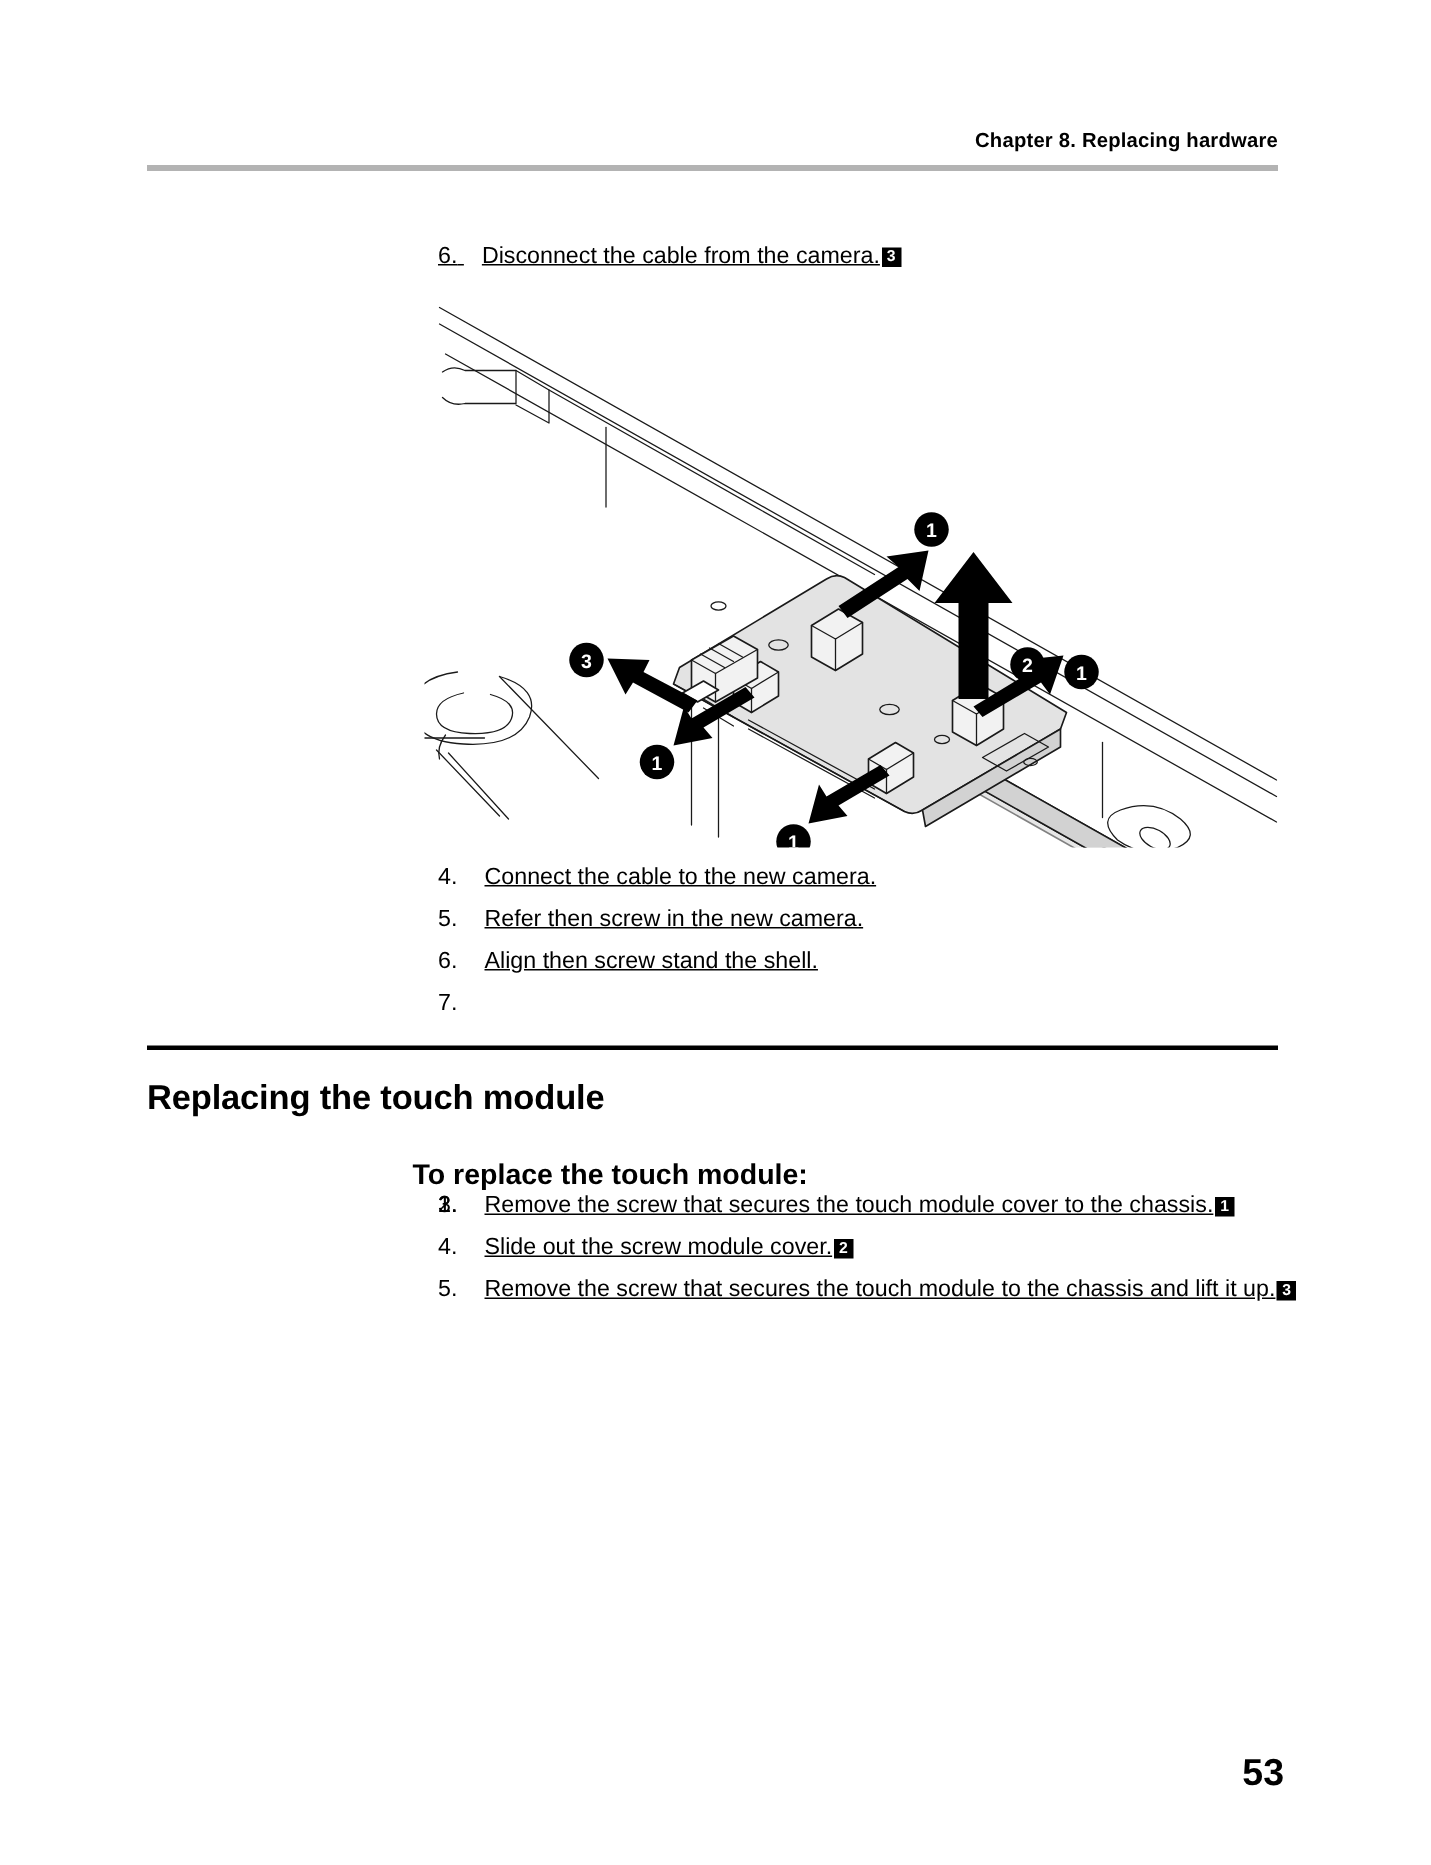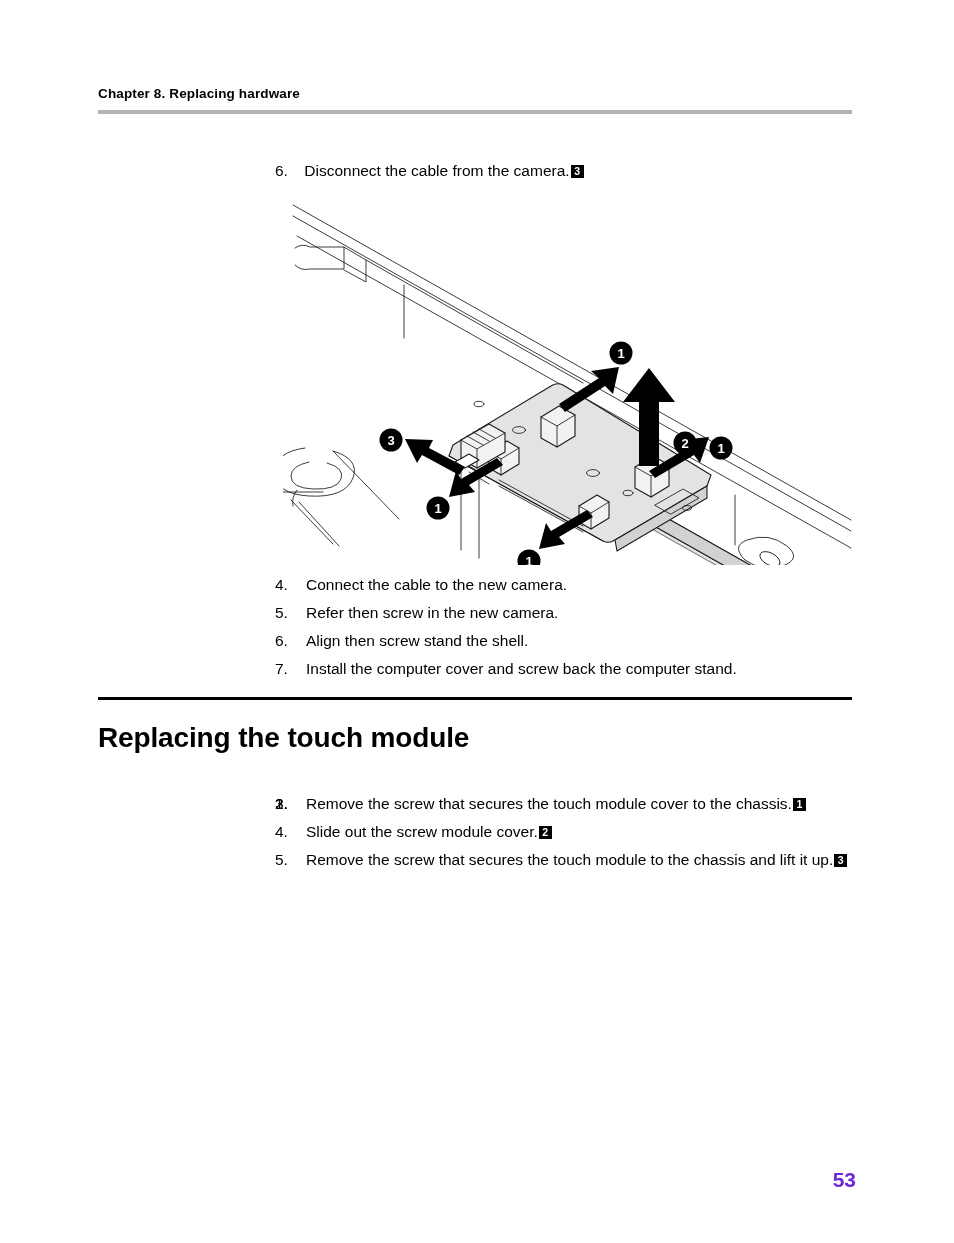--- a/index.html
+++ b/index.html
@@ -20,40 +20,41 @@
     position: absolute;
     inset: 0;
   }
 
   
   .header-text {
     position: absolute;
     left: 98px;
     top: 86px;
     width: 754px;
-    text-align: left;
+    text-align: right;
     font-size: 13.5px;
     font-weight: 700;
     letter-spacing: 0.01em;
     color: #000;
   }
   .header-rule {
     position: absolute;
     left: 98px;
     top: 110px;
     width: 754px;
     height: 4px;
     background: #b3b3b3;
   }
 
   
   .body-col {
     position: absolute;
-    left: 275px;
+    left: 292px;
     width: 580px;
+    text-decoration: underline;
   }
 
   .step-line {
     font-size: 15.5px;
     line-height: 1.72;
     color: #000;
     white-space: nowrap;
   }
 
   
@@ -100,42 +101,42 @@
     left: 98px;
     top: 697px;
     width: 754px;
     height: 2.5px;
     background: #000000;
   }
   .section-title {
     position: absolute;
     left: 98px;
     top: 703px;
-    font-size: 28px;
+    font-size: 23px;
     font-weight: 700;
     letter-spacing: -0.005em;
     color: #000;
   }
   .sub-title {
     position: absolute;
     left: 275px;
     top: 757px;
     font-size: 19px;
     font-weight: 700;
     color: #000;
   }
 
   
   .page-number {
     position: absolute;
     right: 98px;
     top: 1168px;
-    font-size: 21px;
-    font-weight: 700;
-    color: #6d28d9;
+    font-size: 25px;
+    font-weight: 700;
+    color: #000000;
   }
 
   
   .figure {
     position: absolute;
     left: 283px;
     top: 190px;
     width: 570px;
     height: 375px;
   }
@@ -321,27 +322,27 @@
       <li>
         <span class="num">5.</span>
         <span>Refer then screw in the new camera.</span>
       </li>
       <li>
         <span class="num">6.</span>
         <span>Align then screw stand the shell.</span>
       </li>
       <li>
         <span class="num">7.</span>
-        <span>Install the computer cover and screw back the computer stand.</span>
       </li>
     </ol>
   </div>
 
   <div class="section-rule"></div>
   <h1 class="section-title">Replacing the touch module</h1>
+  <h2 class="sub-title">To replace the touch module:</h2>
 
   <div class="body-col" style="top:790px;">
     <ol class="steps">
       <li>
         <span class="num">1.</span>
       </li>
       <li>
         <span class="num">2.</span>
       </li>
       <li>

